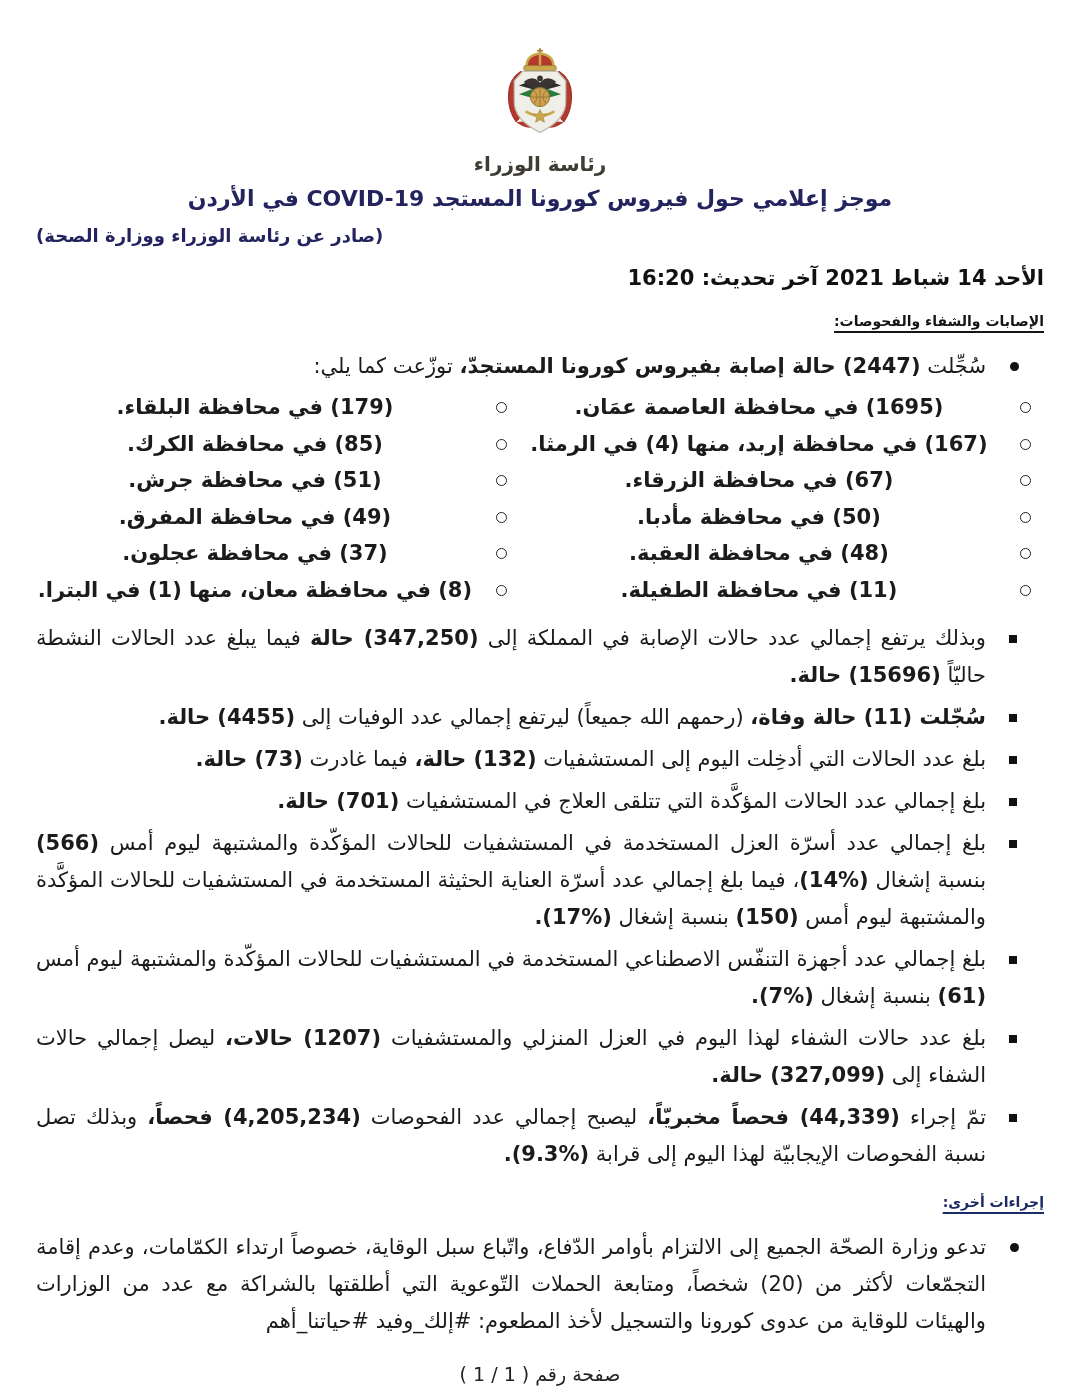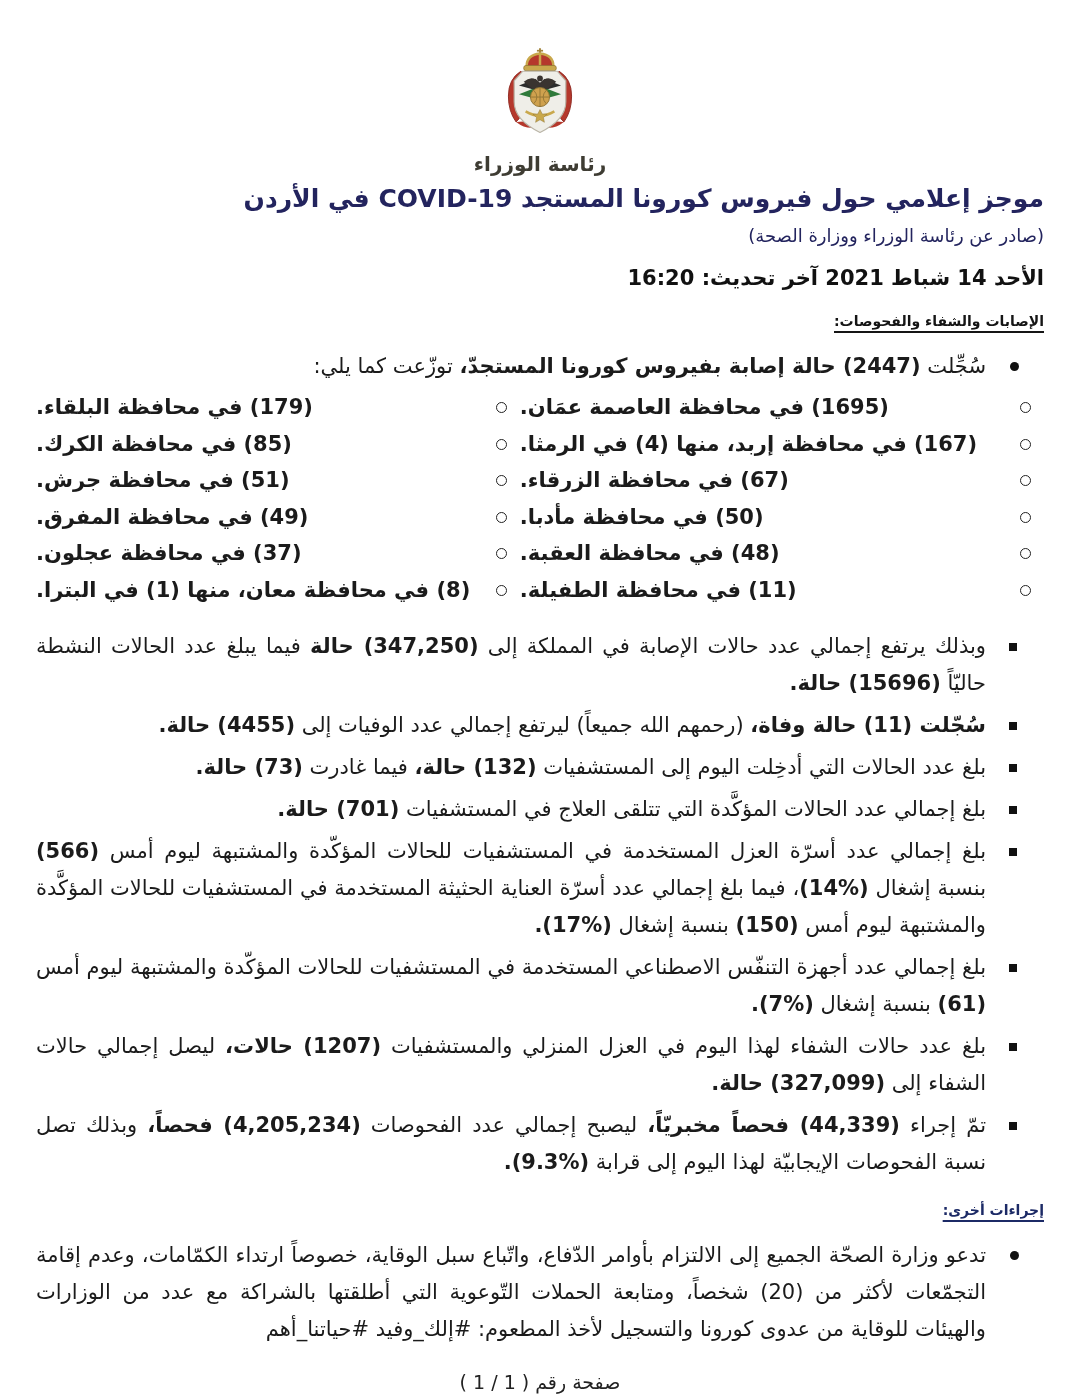--- a/index.html
+++ b/index.html
@@ -7,43 +7,43 @@
   body{
     width:1080px;height:1397px;overflow:hidden;
     font-family:"DejaVu Sans",sans-serif;
     direction:rtl;color:#1b1b1b;
   }
   .page{width:1080px;height:1397px;padding:46px 36px 0 36px;position:relative;background:#fff}
 
   
   .logo-wrap{text-align:center;line-height:0}
   .logo-script{font-size:20px;font-weight:bold;color:#3e3c33;line-height:24px;margin-top:2px;letter-spacing:1px}
-  h1.title{text-align:right;color:#23245e;font-size:25px;font-weight:bold;line-height:30px;margin-top:8px}
-  .subtitle{text-align:right;color:#23245e;font-size:18px;font-weight:normal;line-height:24px;margin-top:10px}
+  h1.title{text-align:center;color:#23245e;font-size:22px;font-weight:bold;line-height:30px;margin-top:8px}
+  .subtitle{text-align:left;color:#23245e;font-size:18px;font-weight:bold;line-height:24px;margin-top:10px}
   .dateline{font-size:21px;font-weight:bold;line-height:28px;margin-top:16px;color:#111}
 
   
   h2.sec{font-size:14px;font-weight:bold;line-height:30px;margin-top:14px;color:#151515;
          text-decoration:underline;text-underline-offset:5px;text-decoration-thickness:2px}
   h2.sec.navy{color:#1c2a66}
 
   
   .bullet-para{position:relative;padding-right:58px;margin-top:12px;font-size:21px;line-height:37px;text-align:justify}
   .bullet-para::before{content:"";position:absolute;right:25px;top:14px;width:9px;height:9px;border-radius:50%;background:#111}
 
   
   .gov-grid{display:flex;margin-top:4px}
   ul.gov-col{list-style:none}
   ul.gov-col.rightcol{width:52%}
   ul.gov-col.leftcol{width:48%}
-  .gov-item{position:relative;padding-right:46px;font-size:21px;font-weight:bold;line-height:36.5px;text-align:left;white-space:nowrap}
+  .gov-item{position:relative;padding-right:46px;font-size:21px;font-weight:bold;line-height:36.5px;text-align:center;white-space:nowrap}
   .gov-item::before{content:"";position:absolute;right:13px;top:13px;width:9px;height:9px;border-radius:50%;border:1.7px solid #222;background:#fff}
 
   
-  ul.stats{list-style:none;margin-top:20px}
+  ul.stats{list-style:none;margin-top:12px}
   .stat-item{position:relative;padding-right:58px;font-size:21px;line-height:37px;text-align:justify;margin-top:5px}
   .stat-item::before{content:"";position:absolute;right:27px;top:15px;width:8px;height:8px;background:#111}
 
   b{font-weight:bold}
   .footer{text-align:center;font-size:19px;line-height:24px;margin-top:22px;color:#222}
 </style>
 </head>
 <body>
 
 <div class="page">

